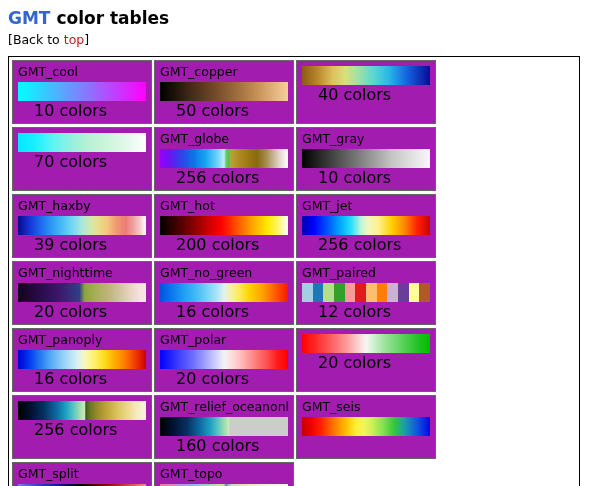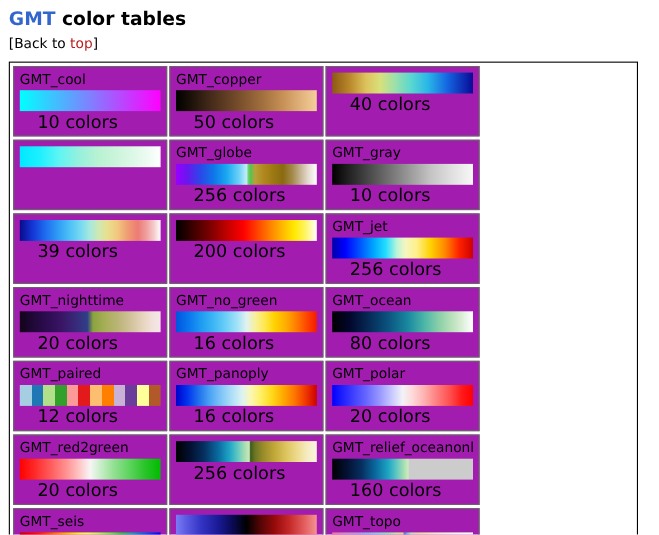--- a/index.html
+++ b/index.html
@@ -95,93 +95,91 @@
           <div class="cell-name">GMT_copper</div>
           <div class="ramp" style="background: linear-gradient(to right, rgb(0, 0, 0) 0%, rgb(26, 16, 8) 10%, rgb(61, 38, 23) 22%, rgb(92, 58, 34) 34%, rgb(128, 84, 47) 48%, rgb(163, 113, 63) 62%, rgb(199, 145, 86) 76%, rgb(224, 176, 122) 88%, rgb(245, 207, 154) 100%);"></div>
           <div class="cell-count">50 colors</div>
         </div>
         <div class="cell">
           <div class="ramp" style="background: linear-gradient(to right, rgb(140, 90, 18) 0%, rgb(184, 134, 42) 12%, rgb(221, 194, 92) 24%, rgb(217, 224, 122) 34%, rgb(159, 224, 168) 44%, rgb(90, 215, 208) 56%, rgb(41, 182, 232) 68%, rgb(20, 100, 224) 82%, rgb(10, 10, 150) 100%);"></div>
           <div class="cell-count">40 colors</div>
         </div>
         <div class="cell">
           <div class="ramp" style="background: linear-gradient(to right, rgb(0, 232, 255) 0%, rgb(28, 240, 255) 14%, rgb(95, 245, 242) 28%, rgb(150, 240, 221) 42%, rgb(185, 242, 211) 56%, rgb(205, 245, 220) 70%, rgb(223, 248, 232) 82%, rgb(240, 251, 244) 92%, rgb(255, 255, 255) 100%);"></div>
+          <div class="cell-count">70 colors</div>
         </div>
         <div class="cell">
           <div class="cell-name">GMT_globe</div>
           <div class="ramp" style="background: linear-gradient(to right, rgb(153, 0, 255) 0%, rgb(106, 22, 240) 8%, rgb(45, 69, 232) 17%, rgb(13, 120, 232) 27%, rgb(26, 168, 242) 36%, rgb(111, 210, 247) 45%, rgb(194, 236, 251) 50%, rgb(107, 210, 107) 51.5%, rgb(83, 196, 84) 53%, rgb(184, 160, 56) 56%, rgb(176, 136, 32) 62%, rgb(154, 118, 16) 70%, rgb(138, 106, 18) 76%, rgb(165, 140, 79) 83%, rgb(201, 183, 154) 89%, rgb(230, 220, 210) 94%, rgb(255, 255, 255) 100%);"></div>
           <div class="cell-count">256 colors</div>
         </div>
         <div class="cell">
           <div class="cell-name">GMT_gray</div>
           <div class="ramp" style="background: linear-gradient(to right, rgb(0, 0, 0) 0%, rgb(28, 28, 28) 10%, rgb(56, 56, 56) 20%, rgb(84, 84, 84) 30%, rgb(112, 112, 112) 40%, rgb(140, 140, 140) 50%, rgb(168, 168, 168) 60%, rgb(196, 196, 196) 70%, rgb(224, 224, 224) 85%, rgb(247, 247, 247) 100%);"></div>
           <div class="cell-count">10 colors</div>
         </div>
         <div class="cell">
+          <div class="cell-name">GMT_haxby</div>
           <div class="ramp" style="background: linear-gradient(to right, rgb(10, 10, 140) 0%, rgb(20, 53, 212) 9%, rgb(31, 107, 240) 18%, rgb(46, 156, 245) 27%, rgb(79, 195, 247) 36%, rgb(125, 219, 240) 44%, rgb(168, 232, 221) 50%, rgb(207, 232, 178) 56%, rgb(232, 224, 143) 62%, rgb(242, 201, 126) 69%, rgb(240, 154, 114) 77%, rgb(237, 123, 117) 84%, rgb(240, 160, 160) 90%, rgb(245, 201, 201) 95%, rgb(255, 255, 255) 100%);"></div>
           <div class="cell-count">39 colors</div>
         </div>
         <div class="cell">
+          <div class="cell-name">GMT_hot</div>
           <div class="ramp" style="background: linear-gradient(to right, rgb(0, 0, 0) 0%, rgb(51, 0, 0) 10%, rgb(128, 0, 0) 25%, rgb(204, 0, 0) 38%, rgb(255, 0, 0) 48%, rgb(255, 68, 0) 58%, rgb(255, 136, 0) 68%, rgb(255, 187, 0) 76%, rgb(255, 232, 0) 84%, rgb(255, 245, 102) 92%, rgb(255, 255, 255) 100%);"></div>
           <div class="cell-count">200 colors</div>
         </div>
         <div class="cell">
           <div class="cell-name">GMT_jet</div>
           <div class="ramp" style="background: linear-gradient(to right, rgb(0, 0, 170) 0%, rgb(0, 0, 255) 9%, rgb(0, 85, 255) 20%, rgb(0, 170, 255) 30%, rgb(34, 221, 255) 38%, rgb(187, 245, 216) 46%, rgb(245, 245, 192) 52%, rgb(255, 240, 138) 60%, rgb(255, 208, 0) 70%, rgb(255, 136, 0) 80%, rgb(255, 34, 0) 90%, rgb(204, 0, 0) 100%);"></div>
           <div class="cell-count">256 colors</div>
         </div>
         <div class="cell">
           <div class="cell-name">GMT_nighttime</div>
           <div class="ramp" style="background: linear-gradient(to right, rgb(18, 3, 24) 0%, rgb(33, 8, 58) 10%, rgb(46, 13, 82) 20%, rgb(58, 21, 102) 30%, rgb(56, 42, 122) 40%, rgb(47, 63, 136) 48%, rgb(138, 163, 63) 52%, rgb(165, 174, 85) 60%, rgb(188, 180, 120) 70%, rgb(212, 196, 160) 80%, rgb(232, 214, 192) 88%, rgb(242, 224, 220) 94%, rgb(245, 232, 232) 100%);"></div>
           <div class="cell-count">20 colors</div>
         </div>
         <div class="cell">
           <div class="cell-name">GMT_no_green</div>
           <div class="ramp" style="background: linear-gradient(to right, rgb(0, 85, 221) 0%, rgb(10, 119, 238) 9%, rgb(30, 156, 242) 18%, rgb(61, 184, 245) 27%, rgb(111, 208, 247) 36%, rgb(166, 227, 247) 44%, rgb(223, 242, 240) 50%, rgb(247, 240, 160) 56%, rgb(255, 232, 77) 63%, rgb(255, 209, 0) 70%, rgb(255, 173, 0) 78%, rgb(255, 128, 0) 85%, rgb(255, 77, 0) 92%, rgb(245, 26, 0) 100%);"></div>
           <div class="cell-count">16 colors</div>
         </div>
         <div class="cell">
-          <div class="cell-name">GMT_ocean</div>
-          <div class="ramp" style="background: linear-gradient(to right, rgb(0, 0, 0) 0%, rgb(2, 6, 42) 12%, rgb(6, 42, 86) 26%, rgb(11, 84, 128) 40%, rgb(26, 138, 160) 54%, rgb(79, 184, 168) 66%, rgb(139, 208, 168) 76%, rgb(181, 223, 184) 84%, rgb(213, 236, 210) 91%, rgb(242, 248, 242) 97%, rgb(255, 255, 255) 100%);"></div>
-          <div class="cell-count">80 colors</div>
-        </div>
-        <div class="cell">
           <div class="cell-name">GMT_paired</div>
           <div class="ramp" style="background: linear-gradient(to right, rgb(166, 206, 227) 0%, rgb(166, 206, 227) 8.33%, rgb(31, 120, 180) 8.33%, rgb(31, 120, 180) 16.66%, rgb(178, 223, 138) 16.66%, rgb(178, 223, 138) 25%, rgb(51, 160, 44) 25%, rgb(51, 160, 44) 33.33%, rgb(251, 154, 153) 33.33%, rgb(251, 154, 153) 41.66%, rgb(227, 26, 28) 41.66%, rgb(227, 26, 28) 50%, rgb(253, 191, 111) 50%, rgb(253, 191, 111) 58.33%, rgb(255, 127, 0) 58.33%, rgb(255, 127, 0) 66.66%, rgb(202, 178, 214) 66.66%, rgb(202, 178, 214) 75%, rgb(106, 61, 154) 75%, rgb(106, 61, 154) 83.33%, rgb(255, 255, 153) 83.33%, rgb(255, 255, 153) 91.66%, rgb(177, 89, 40) 91.66%, rgb(177, 89, 40) 100%);"></div>
           <div class="cell-count">12 colors</div>
         </div>
         <div class="cell">
           <div class="cell-name">GMT_panoply</div>
           <div class="ramp" style="background: linear-gradient(to right, rgb(0, 0, 204) 0%, rgb(0, 51, 238) 8%, rgb(31, 111, 238) 16%, rgb(75, 163, 245) 24%, rgb(127, 196, 247) 32%, rgb(176, 224, 247) 40%, rgb(221, 242, 242) 47%, rgb(251, 247, 181) 53%, rgb(255, 240, 102) 60%, rgb(255, 217, 26) 68%, rgb(255, 170, 0) 76%, rgb(255, 119, 0) 84%, rgb(240, 56, 0) 92%, rgb(204, 0, 0) 100%);"></div>
           <div class="cell-count">16 colors</div>
         </div>
         <div class="cell">
           <div class="cell-name">GMT_polar</div>
           <div class="ramp" style="background: linear-gradient(to right, rgb(0, 0, 255) 0%, rgb(51, 51, 255) 12%, rgb(102, 102, 255) 24%, rgb(153, 153, 255) 34%, rgb(204, 204, 255) 43%, rgb(242, 242, 247) 50%, rgb(255, 217, 217) 57%, rgb(255, 179, 179) 65%, rgb(255, 128, 128) 74%, rgb(255, 77, 77) 84%, rgb(255, 26, 26) 92%, rgb(255, 0, 0) 100%);"></div>
           <div class="cell-count">20 colors</div>
         </div>
         <div class="cell">
-          <div class="cell-name">GMT_red2green</div>
           <div class="ramp" style="background: linear-gradient(to right, rgb(255, 0, 0) 0%, rgb(255, 38, 38) 10%, rgb(255, 92, 92) 22%, rgb(255, 145, 145) 33%, rgb(255, 196, 196) 42%, rgb(247, 245, 245) 50%, rgb(196, 237, 196) 58%, rgb(145, 224, 145) 67%, rgb(92, 212, 92) 78%, rgb(41, 196, 41) 89%, rgb(0, 187, 0) 100%);"></div>
           <div class="cell-count">20 colors</div>
         </div>
         <div class="cell">
           <div class="ramp" style="background: linear-gradient(to right, rgb(0, 0, 0) 0%, rgb(3, 16, 48) 10%, rgb(6, 48, 96) 20%, rgb(10, 106, 160) 30%, rgb(31, 166, 196) 38%, rgb(98, 201, 194) 44%, rgb(168, 223, 176) 49%, rgb(200, 232, 191) 52%, rgb(61, 90, 26) 53%, rgb(107, 117, 36) 56%, rgb(154, 140, 42) 62%, rgb(194, 168, 56) 70%, rgb(220, 196, 94) 78%, rgb(237, 218, 140) 86%, rgb(245, 235, 192) 93%, rgb(250, 244, 224) 100%);"></div>
           <div class="cell-count">256 colors</div>
         </div>
         <div class="cell">
           <div class="cell-name">GMT_relief_oceanonly</div>
           <div class="ramp" style="background: linear-gradient(to right, rgb(0, 0, 0) 0%, rgb(3, 16, 48) 10%, rgb(6, 48, 96) 21%, rgb(10, 106, 160) 31%, rgb(31, 166, 196) 40%, rgb(98, 201, 194) 46%, rgb(168, 223, 176) 51%, rgb(204, 236, 192) 54%, rgb(204, 204, 204) 54.5%, rgb(204, 204, 204) 100%);"></div>
           <div class="cell-count">160 colors</div>
         </div>
         <div class="cell">
           <div class="cell-name">GMT_seis</div>
           <div class="ramp" style="background: linear-gradient(to right, rgb(200, 0, 0) 0%, rgb(238, 0, 0) 7%, rgb(255, 34, 0) 15%, rgb(255, 119, 0) 25%, rgb(255, 187, 0) 34%, rgb(255, 238, 51) 42%, rgb(245, 245, 90) 48%, rgb(204, 240, 85) 55%, rgb(126, 224, 77) 64%, rgb(51, 199, 61) 72%, rgb(26, 160, 170) 80%, rgb(15, 85, 224) 90%, rgb(5, 5, 232) 100%);"></div>
         </div>
         <div class="cell">
+          <div class="cell-name">GMT_split</div>
           <div class="ramp" style="background: linear-gradient(to right, rgb(123, 123, 245) 0%, rgb(88, 88, 224) 8%, rgb(51, 51, 196) 18%, rgb(26, 26, 150) 30%, rgb(10, 10, 85) 40%, rgb(0, 0, 0) 50%, rgb(85, 5, 5) 60%, rgb(150, 10, 10) 70%, rgb(196, 38, 38) 80%, rgb(224, 88, 88) 90%, rgb(245, 145, 145) 100%);"></div>
         </div>
         <div class="cell">
           <div class="cell-name">GMT_topo</div>
           <div class="ramp" style="background: linear-gradient(to right, rgb(232, 120, 156) 0%, rgb(212, 138, 196) 9%, rgb(178, 154, 218) 18%, rgb(143, 184, 230) 27%, rgb(143, 208, 216) 34%, rgb(166, 220, 176) 41%, rgb(207, 224, 160) 46%, rgb(236, 207, 154) 50%, rgb(74, 127, 196) 51.5%, rgb(127, 176, 216) 53%, rgb(201, 220, 184) 56%, rgb(236, 217, 168) 62%, rgb(242, 229, 192) 70%, rgb(247, 238, 216) 80%, rgb(251, 246, 236) 90%, rgb(255, 252, 247) 100%);"></div>
         </div>
       </div>
   </div>
 
 </div>

